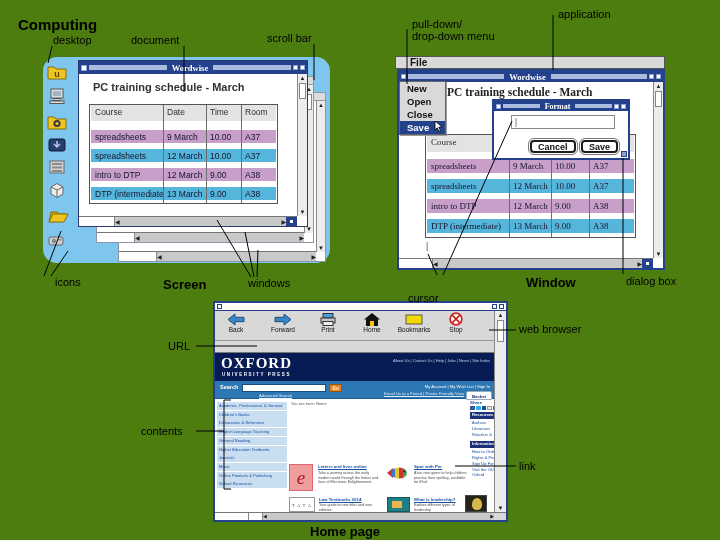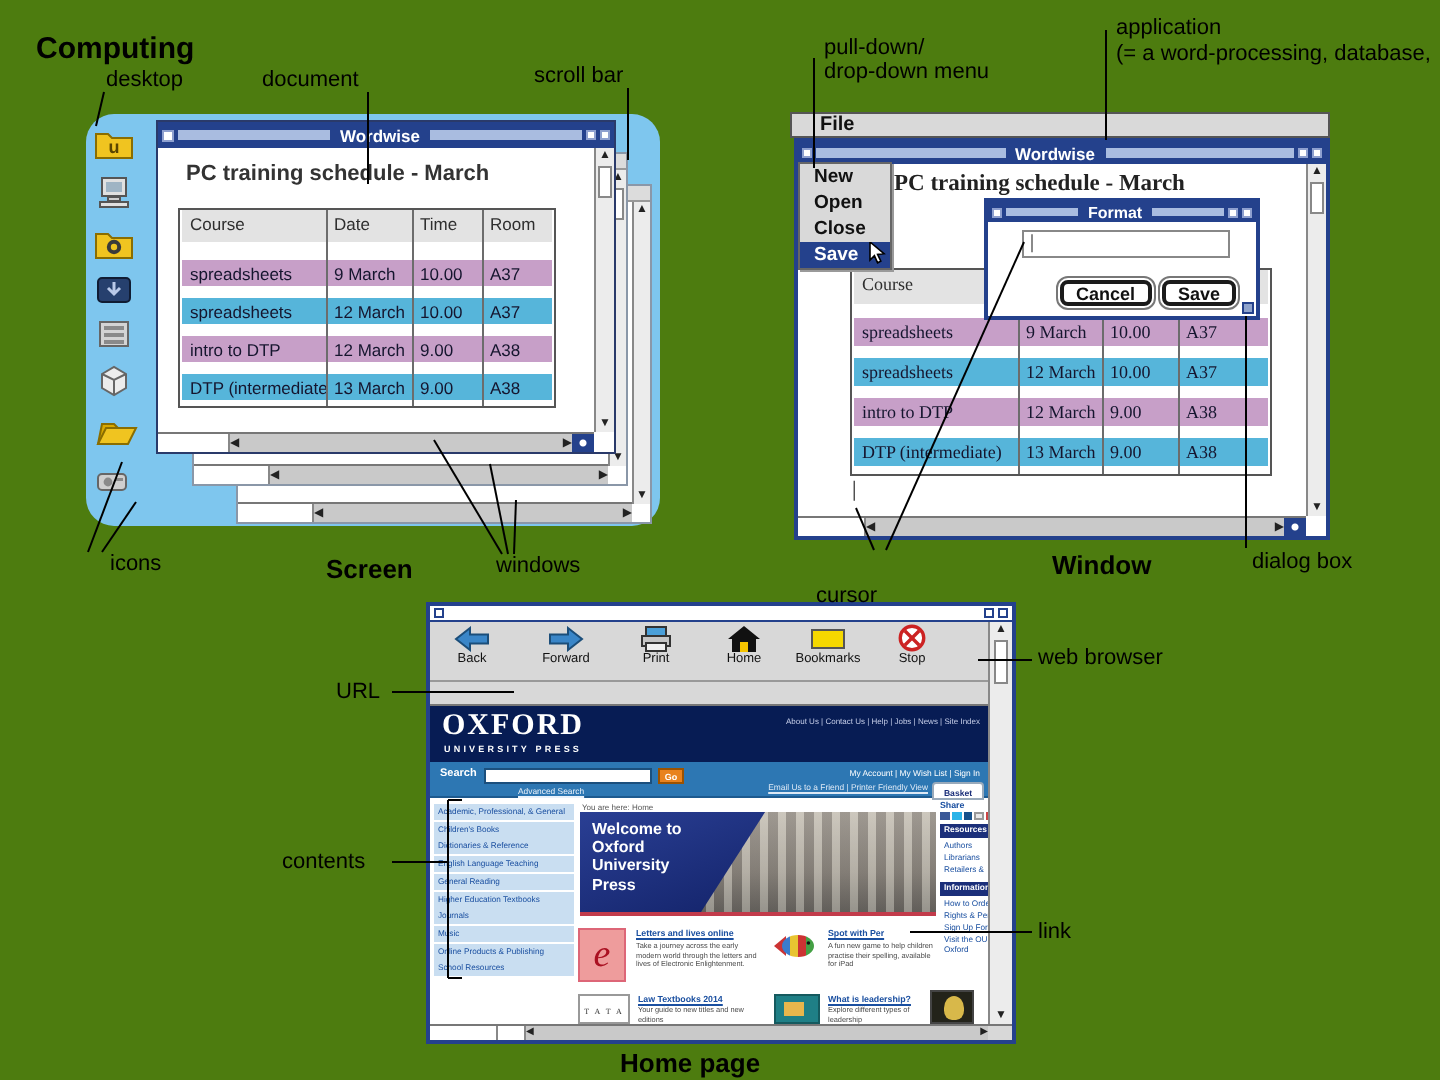--- a/index.html
+++ b/index.html
@@ -3,21 +3,21 @@
 <meta charset="utf-8">
 <style>
   * { margin:0; padding:0; box-sizing:border-box; }
   body { background:#fff; font-family:"Liberation Sans", sans-serif; }
   #canvas { position:relative; width:720px; height:540px; background:#4d7c0f; overflow:hidden; }
   .abs { position:absolute; }
   .lbl { position:absolute; font-size:11px; color:#000; white-space:nowrap; z-index:30; }
   .cap { position:absolute; font-size:13px; font-weight:bold; color:#000; white-space:nowrap; z-index:30; }
 
   
-  .titlebar { display:flex; align-items:center; background:#24418c; padding:0 2px; gap:2px; }
+  .titlebar { display:flex; align-items:center; background:#24418c; padding:0 2px; gap:2px;font-family:Liberation Serif, serif; }
   .tb-sq { width:6px; height:6px; background:#fff; border:1px solid #8ea0cf; flex:none; }
   .tb-sq.small { width:5px; height:5px; }
   .tb-stripe { flex:1; height:5px; background:#a9bce0; }
   .tb-title { color:#fff; font-size:8.5px; font-weight:bold; padding:0 3px; white-space:nowrap; }
 
   
   .sched { position:absolute; background:#fff; border:1px solid #555; }
   .srow { display:flex; position:absolute; left:1px; right:1px; }
   .scell { font-size:8.5px; color:#15152e; padding-top:2px; padding-left:4px; overflow:hidden; white-space:nowrap; flex:none; }
   .hdr { background:#e3e3e3; }
@@ -232,21 +232,20 @@
       <span>◀</span>
       <div class="hs-track"></div>
       <span>▶</span>
       <div class="mac-corner"></div>
     </div>
   </div>
 
   <div class="lbl" style="left:412px; top:18px;">pull-down/</div>
   <div class="lbl" style="left:412px; top:30px;">drop-down menu</div>
   <div class="lbl" style="left:558px; top:8px;">application</div>
-  <div class="lbl" style="left:558px; top:21px;">(= a word-processing, database,</div>
   <div class="lbl" style="left:408px; top:292px;">cursor</div>
   <div class="cap" style="left:526px; top:275px;">Window</div>
   <div class="lbl" style="left:626px; top:275px;">dialog box</div>
 
   <div class="menubar" style="left:395px; top:56px; width:270px; height:13px; z-index:2;">
     <span>File</span>
   </div>
 
   <div class="abs" style="left:397px; top:69px; width:268px; height:201px; background:#fff; border:2px solid #24418c; z-index:2;">
     <div class="titlebar" style="height:11px;">
@@ -431,32 +430,20 @@
       <div class="sb-item" style="top:58px;">Children's Books</div>
       <div class="sb-item" style="top:66px;">Dictionaries &amp; Reference</div>
       <div class="sb-item" style="top:75px;">English Language Teaching</div>
       <div class="sb-item" style="top:84px;">General Reading</div>
       <div class="sb-item" style="top:93px;">Higher Education Textbooks</div>
       <div class="sb-item" style="top:101px;">Journals</div>
       <div class="sb-item" style="top:110px;">Music</div>
       <div class="sb-item" style="top:119px;">Online Products &amp; Publishing</div>
       <div class="sb-item" style="top:127px;">School Resources</div>
 
-      <div class="abs" style="left:75px; top:53px; width:178px; height:52px; border-bottom:2px solid #c23b4b;
-                  background:
-                    repeating-linear-gradient(90deg, rgba(255,255,255,0.28) 0 4px, rgba(40,40,60,0.18) 4px 9px),
-                    linear-gradient(180deg,#b9b2a4 0%, #979083 60%, #6e6a60 100%);">
-        <div class="abs" style="left:0; top:0; width:100%; height:100%;
-                    background:linear-gradient(160deg,#2a3f94 0%, #14246b 70%);
-                    clip-path:polygon(0 0, 52% 0, 34% 100%, 0 100%);"></div>
-        <div class="abs" style="left:6px; top:4px; font-size:8px; font-weight:bold; color:#fff; line-height:1.15; white-space:pre-line;">Welcome to
-Oxford
-University
-Press</div>
-      </div>
 
       <div class="abs" style="left:74px; top:111px; width:24px; height:27px; background:#ee9c9c; border:1px solid #d67; 
                   font-family:'Liberation Serif',serif; font-style:italic; font-size:19px; color:#a12; text-align:center; line-height:25px;">e</div>
       <div class="feat-title" style="left:103px; top:111px;">Letters and lives online</div>
       <div class="feat-desc" style="left:103px; top:118px; width:63px;">Take a journey across the early modern world through the letters and lives of Electronic Enlightenment.</div>
 
       <div class="abs" style="left:171px; top:112px;">
         <svg width="22" height="16" viewBox="0 0 22 16">
           <polygon points="1,8 7,3 7,13" fill="#cc3333"></polygon>
           <clipPath id="fishclip">

